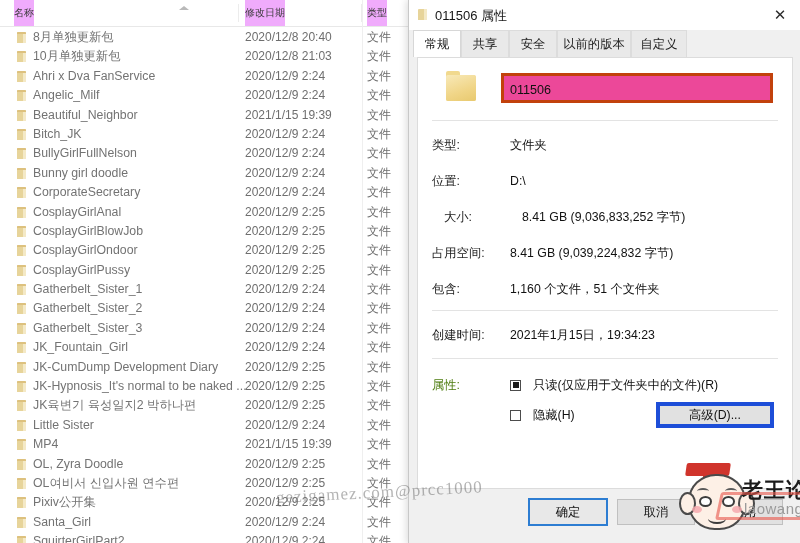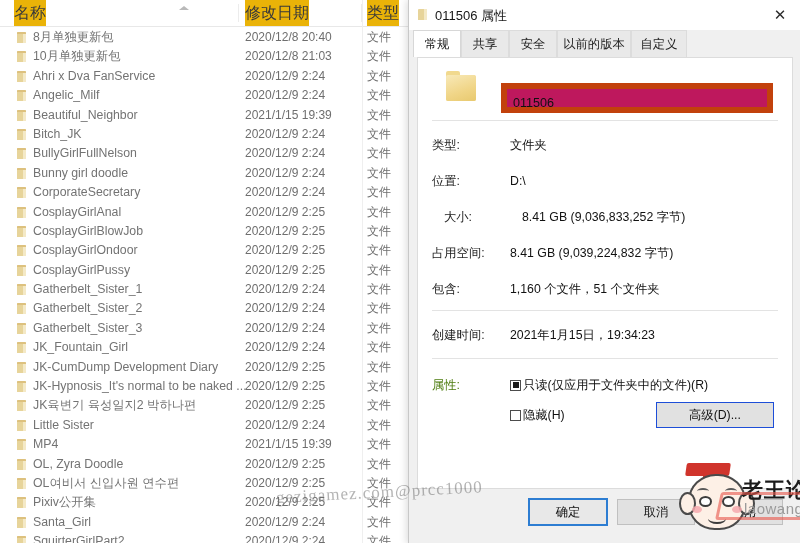--- a/index.html
+++ b/index.html
@@ -8,21 +8,21 @@
     background:#ffffff;
     font-family:"Liberation Sans","DejaVu Sans",sans-serif;
     -webkit-font-smoothing:antialiased;
   }
 
   
   #explorer{position:absolute;left:0;top:0;width:800px;height:543px;background:#fff;}
 
   .col-head{
     position:absolute;top:0;height:26px;line-height:26px;
-    font-size:16px;color:#3a3a3a;background:#eab308;
+    font-size:10px;color:#3a3a3a;background:#f0abfc;
   }
   .col-head.c-name{left:14px;}
   .col-head.c-date{left:245px;}
   .col-head.c-type{left:367px;}
   .head-rule{position:absolute;left:0;top:26px;width:800px;height:1px;background:#e8e8e8;}
   .sort-chev{
     position:absolute;left:179px;top:6px;width:0;height:0;
     border-left:5px solid transparent;border-right:5px solid transparent;
     border-bottom:4px solid #b9b9b9;
   }
@@ -103,53 +103,53 @@
   .big-folder:before{
     content:"";position:absolute;left:0;top:-4px;width:14px;height:5px;
     background:#f1d98e;border-radius:2px 2px 0 0;
   }
   .big-folder:after{
     content:"";position:absolute;left:0;top:0;width:30px;height:26px;
     background:linear-gradient(160deg,#f8e9b8 0%,#f0d587 60%,#e8c96f 100%);
     border-radius:2px;
   }
   .name-input{
-    position:absolute;left:83px;top:25px;width:272px;height:30px;
-    border:6px solid #c2410c;background:#be185d;box-sizing:border-box;
+    position:absolute;left:83px;top:15px;width:272px;height:30px;
+    border:3px solid #c2410c;background:#ec4899;box-sizing:border-box;
     font-size:12.6px;color:#111;line-height:28px;padding-left:6px;
   }
 
   .sep-line{position:absolute;left:14px;right:14px;height:1px;background:#e3e3e3;}
 
   .prop-row{position:absolute;left:0;width:100%;height:18px;}
   .prop-label{
     position:absolute;left:14px;top:0;height:18px;line-height:18px;
     font-size:12.3px;color:#1d1d1d;white-space:nowrap;
   }
   .prop-value{
     position:absolute;left:92px;top:0;height:18px;line-height:18px;
     font-size:12.3px;color:#111;white-space:nowrap;
   }
 
   .attr-label{
     position:absolute;left:14px;height:18px;line-height:18px;
     font-size:12.3px;color:#4d7c0f;
   }
-  .chkline{position:absolute;left:92px;height:18px;display:flex;align-items:center;gap:2px;}
+  .chkline{position:absolute;left:92px;height:18px;display:flex;align-items:center;gap:12px;}
   .cbox{
     width:11px;height:11px;border:1px solid #4c4c4c;background:#fff;
     box-sizing:border-box;position:relative;flex:none;
   }
   .cbox.filled:after{
     content:"";position:absolute;left:1.5px;top:1.5px;width:6px;height:6px;background:#1a1a1a;
   }
   .chk-txt{font-size:12.3px;color:#111;white-space:nowrap;}
   .adv-btn{
     position:absolute;right:18px;width:118px;height:26px;
-    background:#e1e1e1;border:1px solid #1d4ed8;box-sizing:border-box;
+    background:#e1e1e1;border:4px solid #1d4ed8;box-sizing:border-box;
     font-size:12.3px;color:#111;display:flex;align-items:center;justify-content:center;
   }
 
   .btnbar{position:absolute;left:0;right:0;bottom:0;height:54px;margin-top:23px;}
   .dbtn{
     position:absolute;top:10px;width:78px;height:26px;
     background:#e1e1e1;border:1px solid #c0c0c0;box-sizing:border-box;
     font-size:12.3px;color:#111;display:flex;align-items:center;justify-content:center;
   }
   .dbtn.primary{background:#e8e8e8;border:1px solid #2d7dd2;outline:1px solid #2d7dd2;}

